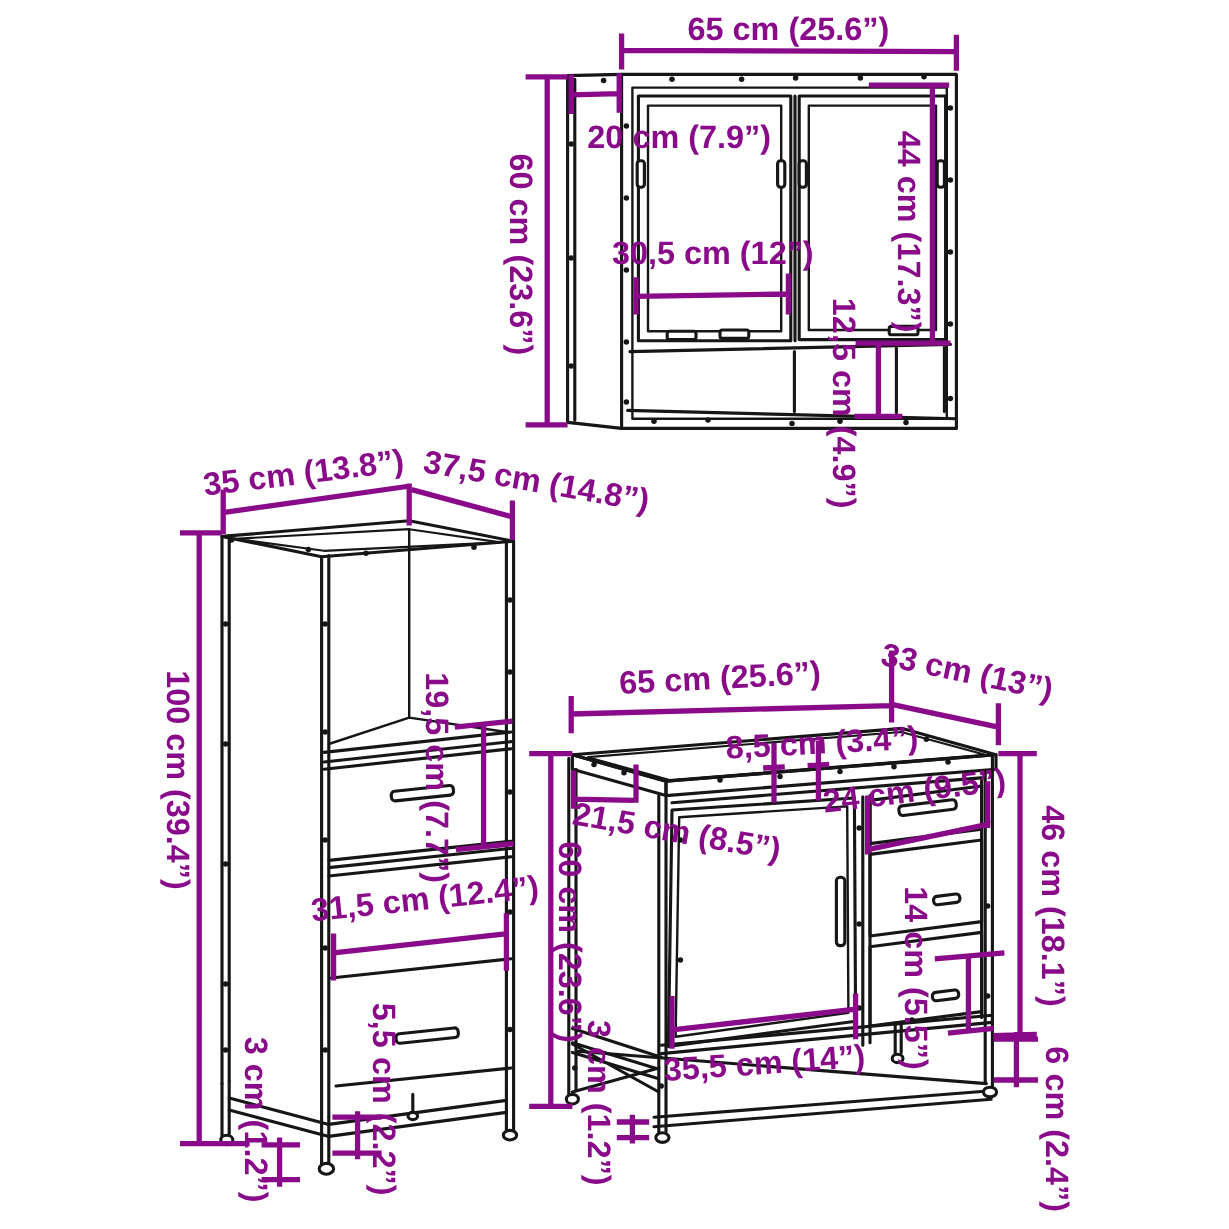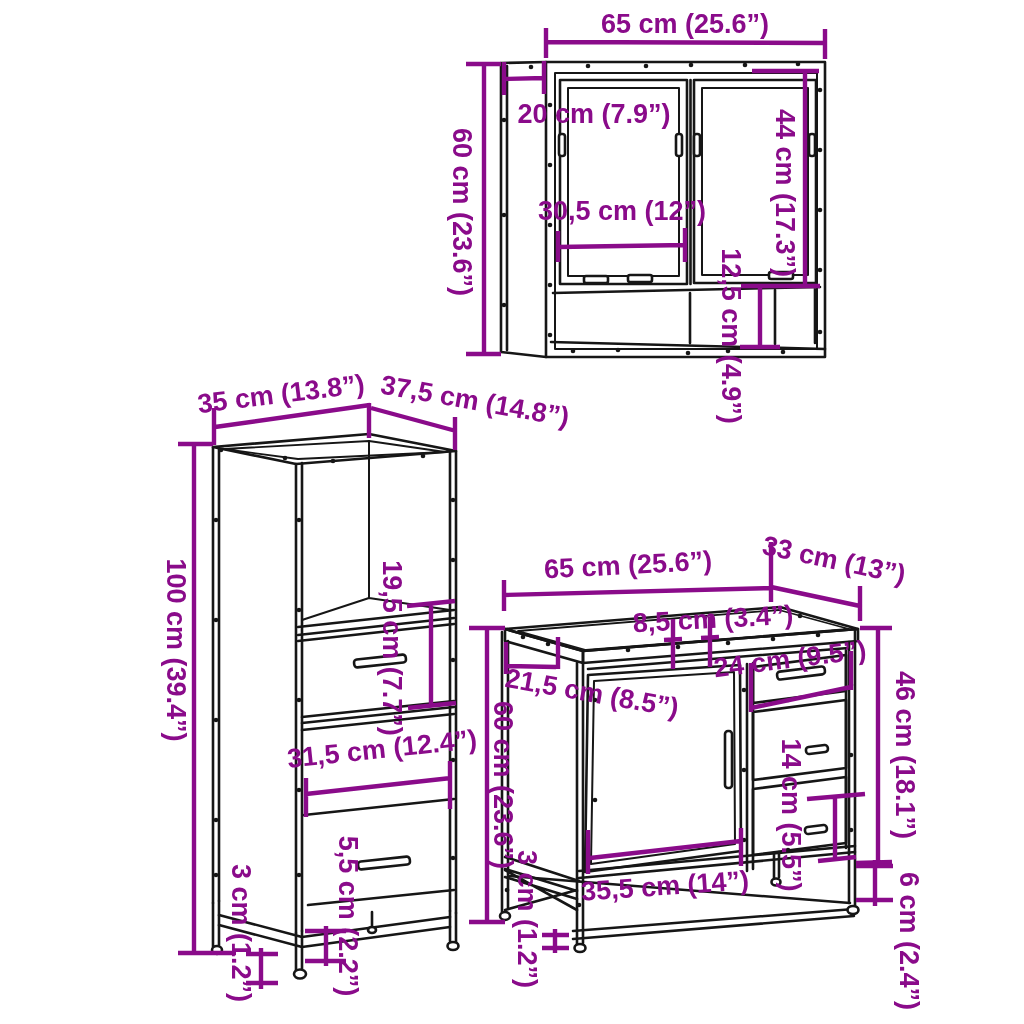--- a/index.html
+++ b/index.html
@@ -1,16 +1,16 @@
 <!DOCTYPE html>
 <html><head>
 <meta charset="utf-8">
 <style>
   html,body{margin:0;padding:0;background:#fff;}
-  .stage{width:871px;height:1024px;position:relative;padding-left:28px;}
+  .stage{width:871px;height:1024px;position:relative;}
   svg{display:block;}
   .labels text{
     font-family:"Liberation Sans","DejaVu Sans",sans-serif;
     font-weight:700;
     font-size:27px;
     text-anchor:middle;
     dominant-baseline:central;
   }
   .outline{stroke-linejoin:round;stroke-linecap:round;}
   .dims{stroke-linecap:butt;}

